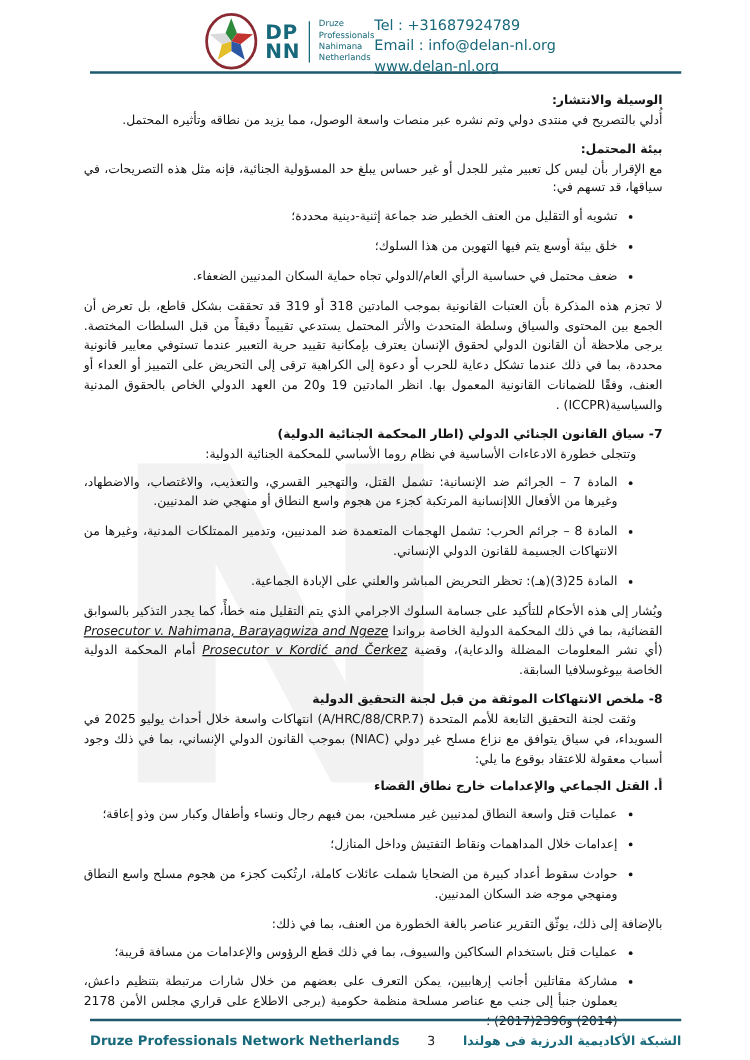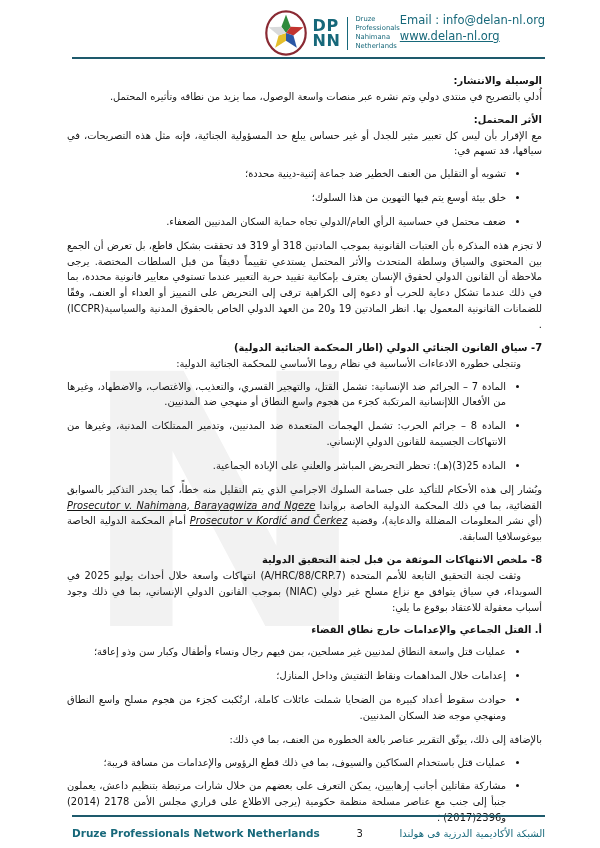--- a/index.html
+++ b/index.html
@@ -13,55 +13,55 @@
     overflow: hidden;
   }
   .watermark {
     position: absolute; left: 78px; top: 330px;
     font-size: 350px; line-height: 1; font-weight: bold;
     color: #f2f2f2; z-index: 0; user-select: none;
   }
   
   .header {
     position: absolute; top: 9px; left: 63px; right: 55px;
-    display: flex; justify-content: flex-end; align-items: flex-start;
+    display: flex; justify-content: center; align-items: flex-start;
     z-index: 2;
   }
   .logo { display: flex; align-items: center; gap: 5px; }
   .logo svg { display: block; }
   .logo-abbr {
     color: var(--accent, #17687A); font-weight: bold;
     font-size: 16px; line-height: 0.95; letter-spacing: 0.5px;
   }
   .logo-divider { width: 1px; height: 33px; background: var(--accent, #17687A); margin: 0 2px; }
   .logo-org { font-size: 6.8px; color: var(--accent, #17687A); line-height: 1.3; }
   .contact { font-size: 11.5px; color: var(--accent, #17687A); line-height: 1.42; padding-top: 3px; }
   .contact .site { text-decoration: underline; color: var(--accent, #17687A); display: inline-block; }
   .header-rule { position: absolute; top: 57px; left: 72px; right: 55px; height: 2px; background: var(--rule, #1E5A6C); z-index: 2; }
   
   .content {
-    position: absolute; top: 73px; left: 55px; right: 58px;
+    position: absolute; top: 73px; left: 55px; right: 70px;
     direction: rtl; text-align: justify;
     font-size: 9.9px; line-height: 1.6; color: #141414;
     z-index: 1;
     margin-left: 12px;
   }
   .h { font-weight: bold; text-align: right; margin: 7px 0 0; }
   .p { margin: 0 0 7px; }
   .indent { text-indent: 21px; }
   ul.bullets { list-style: disc; margin: 3px 0 5px; padding: 0 36px 0 0; }
   ul.bullets li { margin: 0 0 8px; }
   .case { font-style: italic; text-decoration: underline; }
   
   .footer-rule { position: absolute; left: 72px; right: 55px; bottom: 31px; height: 2px; background: var(--rule, #1E5A6C); z-index: 2; }
   .footer {
     position: absolute; left: 72px; right: 55px; bottom: 9px;
     display: flex; justify-content: space-between; align-items: center; z-index: 2;
   }
-  .footer-ar { color: var(--accent, #17687A); font-weight: normal; font-size: 10px; direction: rtl; }
+  .footer-ar { color: var(--accent, #17687A); font-weight: bold; font-size: 10px; direction: rtl; }
   .footer-page { font-size: 10px; color: #222; }
   .footer-en { color: var(--accent, #17687A); font-weight: bold; font-size: 10.5px; text-align: right; }
 </style>
 </head>
 <body>
 
 <div class="page">
 
   <div class="watermark">N</div>
 
@@ -83,32 +83,33 @@
       </span>
       <span class="logo-divider"></span>
       <span class="logo-org">
         <span>Druze</span><br>
         <span>Professionals</span><br>
         <span>Nahimana</span><br>
         <span>Netherlands</span>
       </span>
     </div>
     <div class="contact">
+      <div>Tel : +31687924789</div>
       <div>Email : info@delan-nl.org</div>
       <div><span class="site">www.delan-nl.org</span></div>
     </div>
   </div>
   <div class="header-rule"></div>
 
   <div class="content">
 
     <div class="h" style="margin-top:0">الوسيلة والانتشار:</div>
     <p class="p">أُدلي بالتصريح في منتدى دولي وتم نشره عبر منصات واسعة الوصول، مما يزيد من نطاقه وتأثيره المحتمل.</p>
 
-    <div class="h">الأثر المحتمل:</div>
+    <div class="h">بيئة المحتمل:</div>
     <p class="p">مع الإقرار بأن ليس كل تعبير مثير للجدل أو غير حساس يبلغ حد المسؤولية الجنائية، فإنه مثل هذه التصريحات، في سياقها، قد تسهم في:</p>
 
     <ul class="bullets">
       <li><span>تشويه أو التقليل من العنف الخطير ضد جماعة إثنية-دينية محددة؛</span></li>
       <li><span>خلق بيئة أوسع يتم فيها التهوين من هذا السلوك؛</span></li>
       <li><span>ضعف محتمل في حساسية الرأي العام/الدولي تجاه حماية السكان المدنيين الضعفاء.</span></li>
     </ul>
 
     <p class="p">لا تجزم هذه المذكرة بأن العتبات القانونية بموجب المادتين 318 أو 319 قد تحققت بشكل قاطع، بل تعرض أن الجمع بين المحتوى والسياق وسلطة المتحدث والأثر المحتمل يستدعي تقييماً دقيقاً من قبل السلطات المختصة. يرجى ملاحظة أن القانون الدولي لحقوق الإنسان يعترف بإمكانية تقييد حرية التعبير عندما تستوفي معايير قانونية محددة، بما في ذلك عندما تشكل دعاية للحرب أو دعوة إلى الكراهية ترقى إلى التحريض على التمييز أو العداء أو العنف، وفقًا للضمانات القانونية المعمول بها. انظر المادتين 19 و20 من العهد الدولي الخاص بالحقوق المدنية والسياسية(ICCPR) .</p>
 

